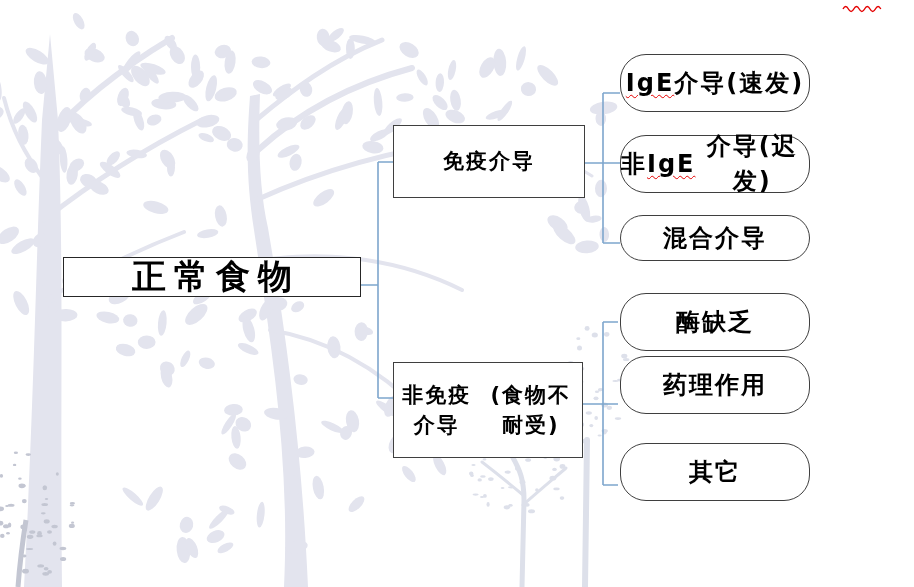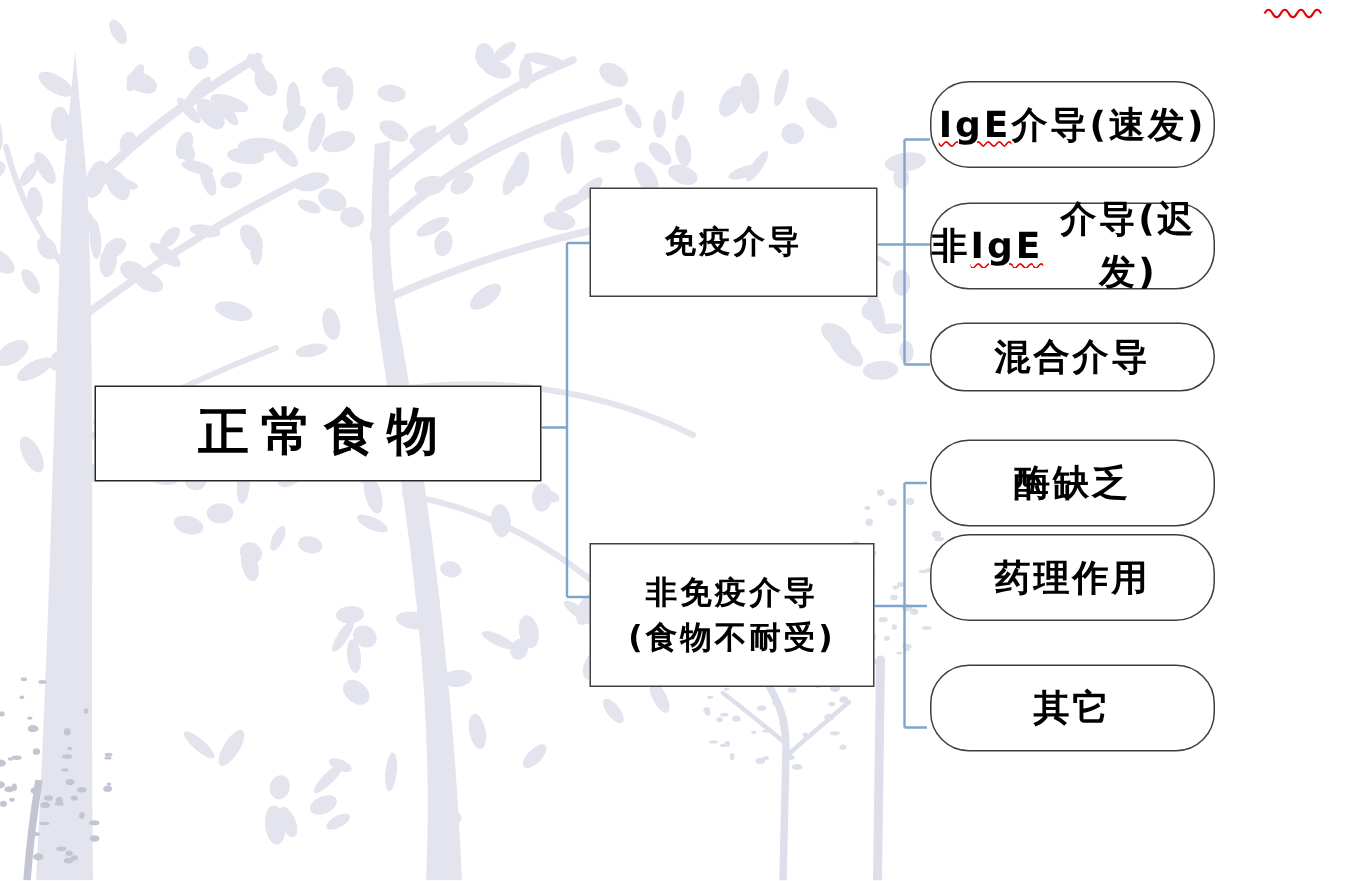--- a/index.html
+++ b/index.html
@@ -10,31 +10,31 @@
     overflow:hidden;
     font-family:"DejaVu Sans","Liberation Sans",sans-serif;
     color:#000;
   }
   svg.layer{position:absolute;left:0;top:0;width:914px;height:587px;pointer-events:none;}
   .node{
     position:absolute;
     background:#ffffff;
     border:1.4px solid var(--box-border,#3f3f3f);
     display:flex;
-    flex-direction:column;
+    flex-direction:row;
     align-items:center;
     justify-content:center;
     text-align:center;
     font-weight:bold;
     color:var(--text-color,#000);
     box-sizing:border-box;
     line-height:1.45;
   }
   .node-root{
-    left:63px;top:257px;width:298px;height:64px;
+    left:63px;top:257px;width:298px;height:40px;
     font-size:34px;letter-spacing:8px;
     border-color:#262626;
     padding-left:8px; 
   }
   .node-l2a{left:393px;top:125px;width:192px;height:73px;font-size:21px;letter-spacing:2px;}
   .node-l2b{left:393px;top:362px;width:190px;height:96px;font-size:21px;letter-spacing:2px;}
   .node-r{left:620px;width:190px;height:58px;font-size:24px;letter-spacing:2px;flex-direction:row;border-radius:26px;}
   .node-r1{top:54px;}
   .node-r2{top:135px;}
   .node-r3{top:215px;height:46px;}

